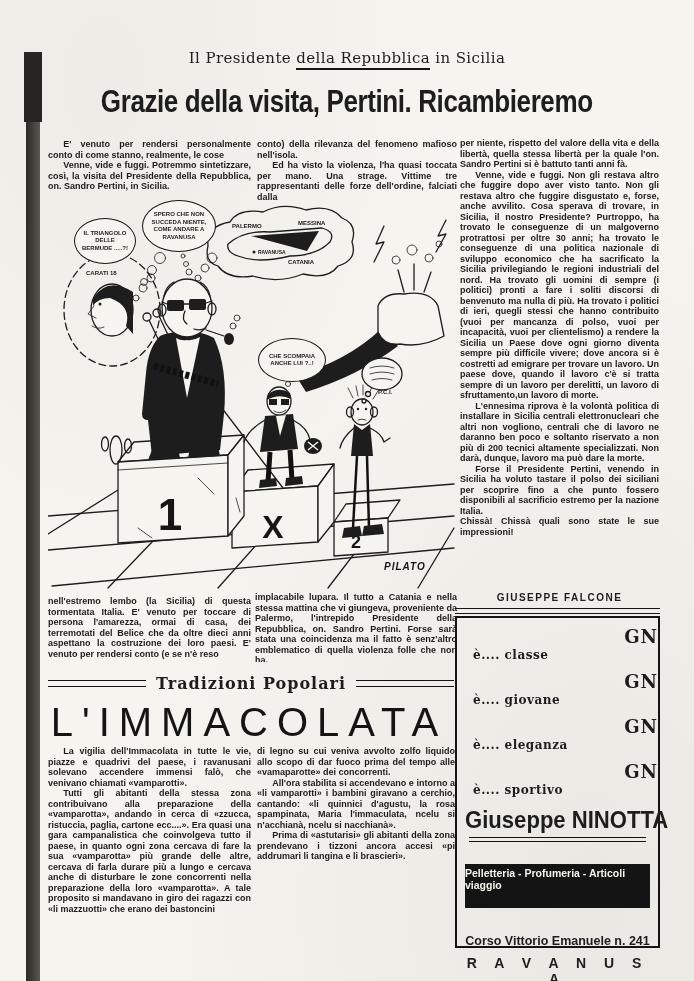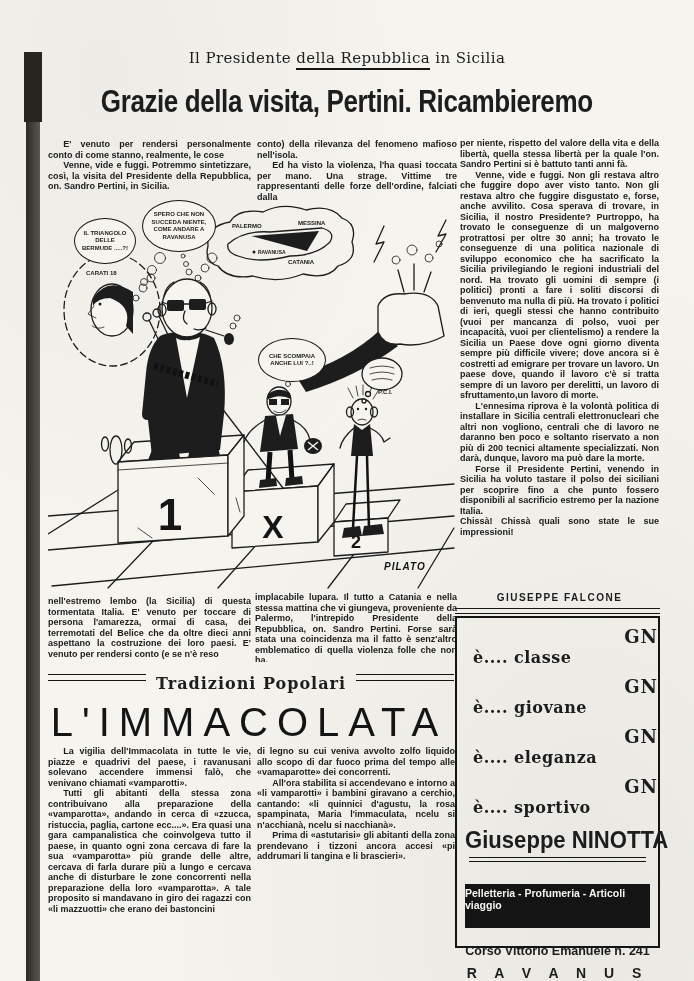--- a/index.html
+++ b/index.html
@@ -49,40 +49,40 @@
     font-size:6px;font-weight:bold;line-height:1.25;text-transform:uppercase;
     background:#f5f4ee;padding:5px;box-sizing:border-box;}
   #bubble-bermuda{left:26px;top:20px;width:62px;height:46px;}
   #bubble-spero{left:94px;top:2px;width:74px;height:52px;}
   #bubble-scompaia{left:210px;top:140px;width:68px;height:44px;}
   .carati{position:absolute;left:38px;top:72px;font-size:6px;font-weight:bold;}
 
   #col1-bottom{left:48px;top:596px;width:203px;height:66px;}
   #col2-bottom{left:255px;top:592px;width:202px;height:70px;}
 
-  .trad-header{position:absolute;left:48px;top:674px;width:406px;display:flex;align-items:flex-start;gap:10px;}
+  .trad-header{position:absolute;left:48px;top:674px;width:406px;display:flex;align-items:center;gap:10px;}
   .trad-header .hrule{flex:1;height:5px;border-top:1.7px solid #141414;border-bottom:1.7px solid #141414;}
   .trad-title{font-family:"DejaVu Serif",serif;font-weight:bold;font-size:16px;letter-spacing:1px;white-space:nowrap;}
 
   .immacolata{position:absolute;left:44px;top:700px;width:410px;text-align:center;
     font-size:40px;letter-spacing:9px;font-weight:normal;color:#141414;white-space:nowrap;}
 
   #trad-col1{left:48px;top:746px;width:203px;height:212px;}
   #trad-col2{left:257px;top:746px;width:198px;height:212px;}
 
   .ad{position:absolute;left:455px;top:616px;width:205px;height:332px;
     border:2.5px solid #141414;box-sizing:border-box;padding-top:8px;}
   .gn-group{padding-left:16px;margin-bottom:9px;}
   .gn-brand{font-family:"DejaVu Serif",serif;font-weight:bold;font-size:18px;letter-spacing:1px;text-align:right;}
-  .gn-item{font-family:"DejaVu Serif",serif;font-weight:bold;font-size:16px;letter-spacing:.5px;margin-top:1px;}
+  .gn-item{font-family:"DejaVu Serif",serif;font-weight:bold;font-size:12px;letter-spacing:.5px;margin-top:1px;}
   .ad-name{font-size:24px;font-weight:bold;text-align:center;margin-top:2px;transform:scaleX(.92);white-space:nowrap;}
   .ad-name-rule{margin:3px 12px 0;height:3px;border-top:1px solid #141414;border-bottom:1px solid #141414;}
   .ad-bar{margin:22px 8px 0;background:#141414;color:#f5f4ee;font-weight:bold;font-size:10.5px;
     text-align:left;padding:3px 0 17px;}
-  .ad-address{margin-top:16px;text-align:center;font-weight:bold;font-size:12.5px;}
+  .ad-address{margin-top:26px;text-align:center;font-weight:bold;font-size:12.5px;}
   .ad-city{margin-top:7px;text-align:center;font-weight:bold;font-size:14px;letter-spacing:7px;}
 </style>
 </head>
 <body>
 
 <div class="page">
   <div class="gutter"></div>
   <div class="gutter-top"></div>
 
   <div class="kicker">

